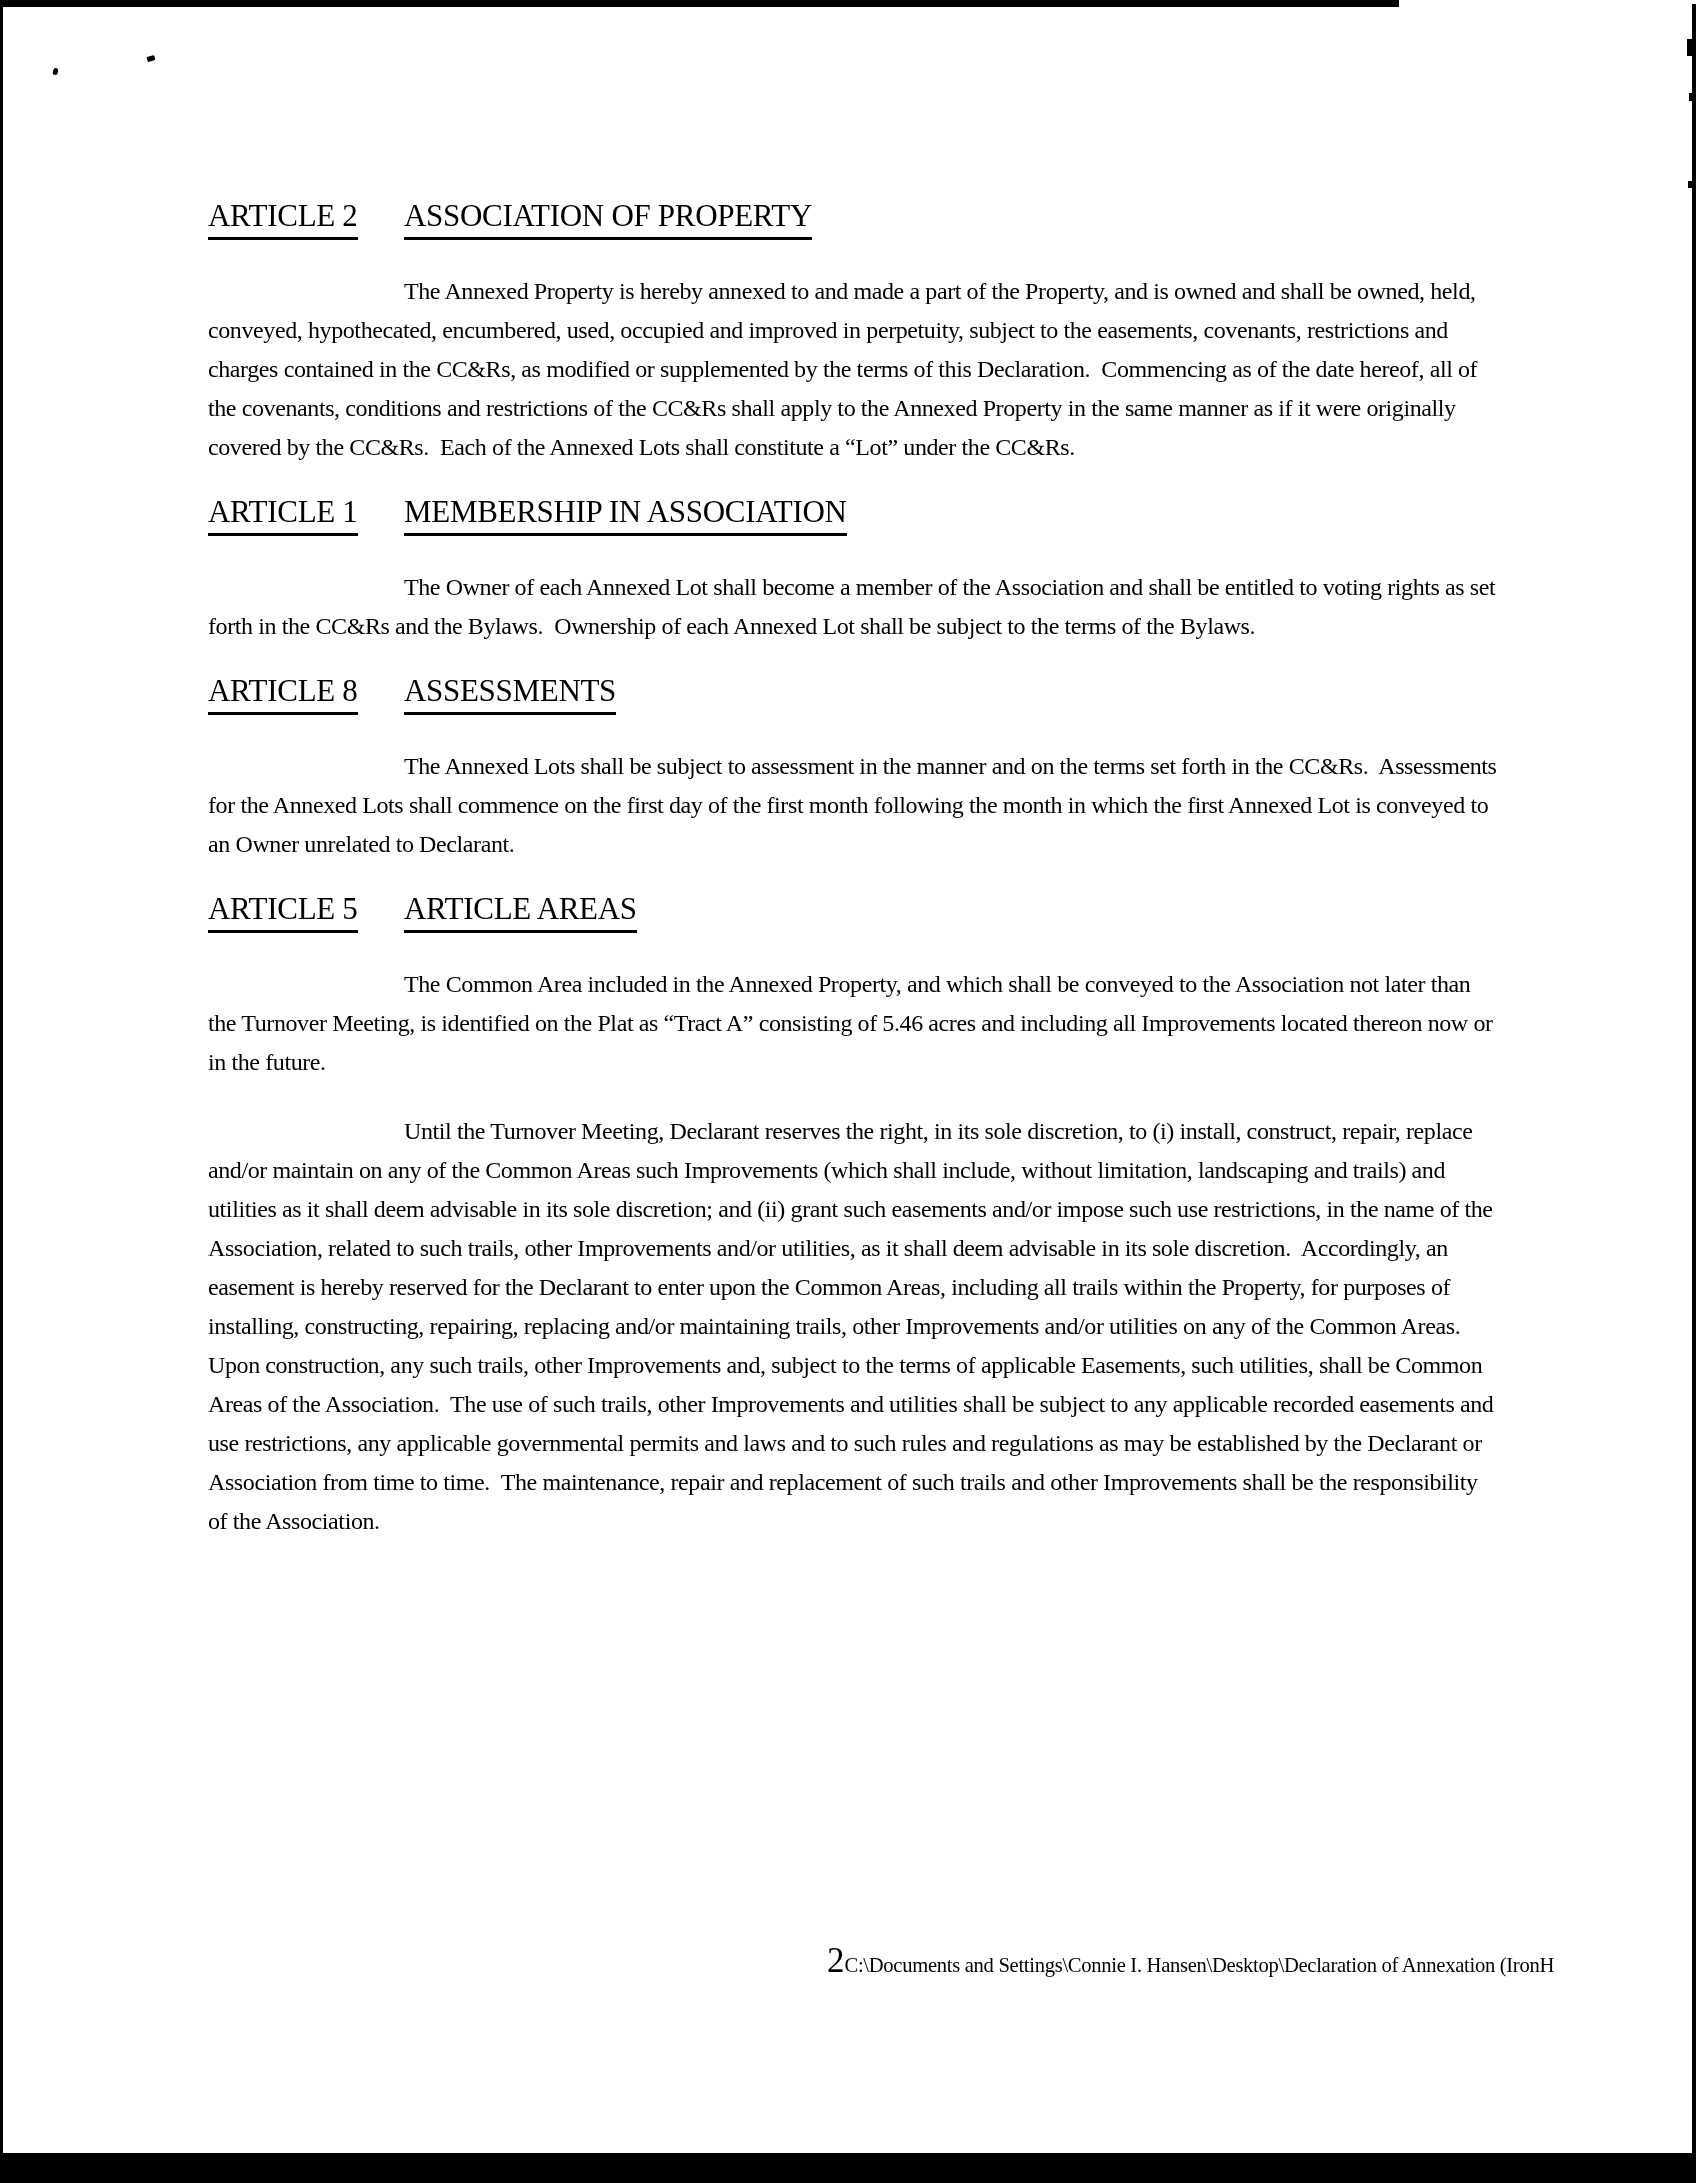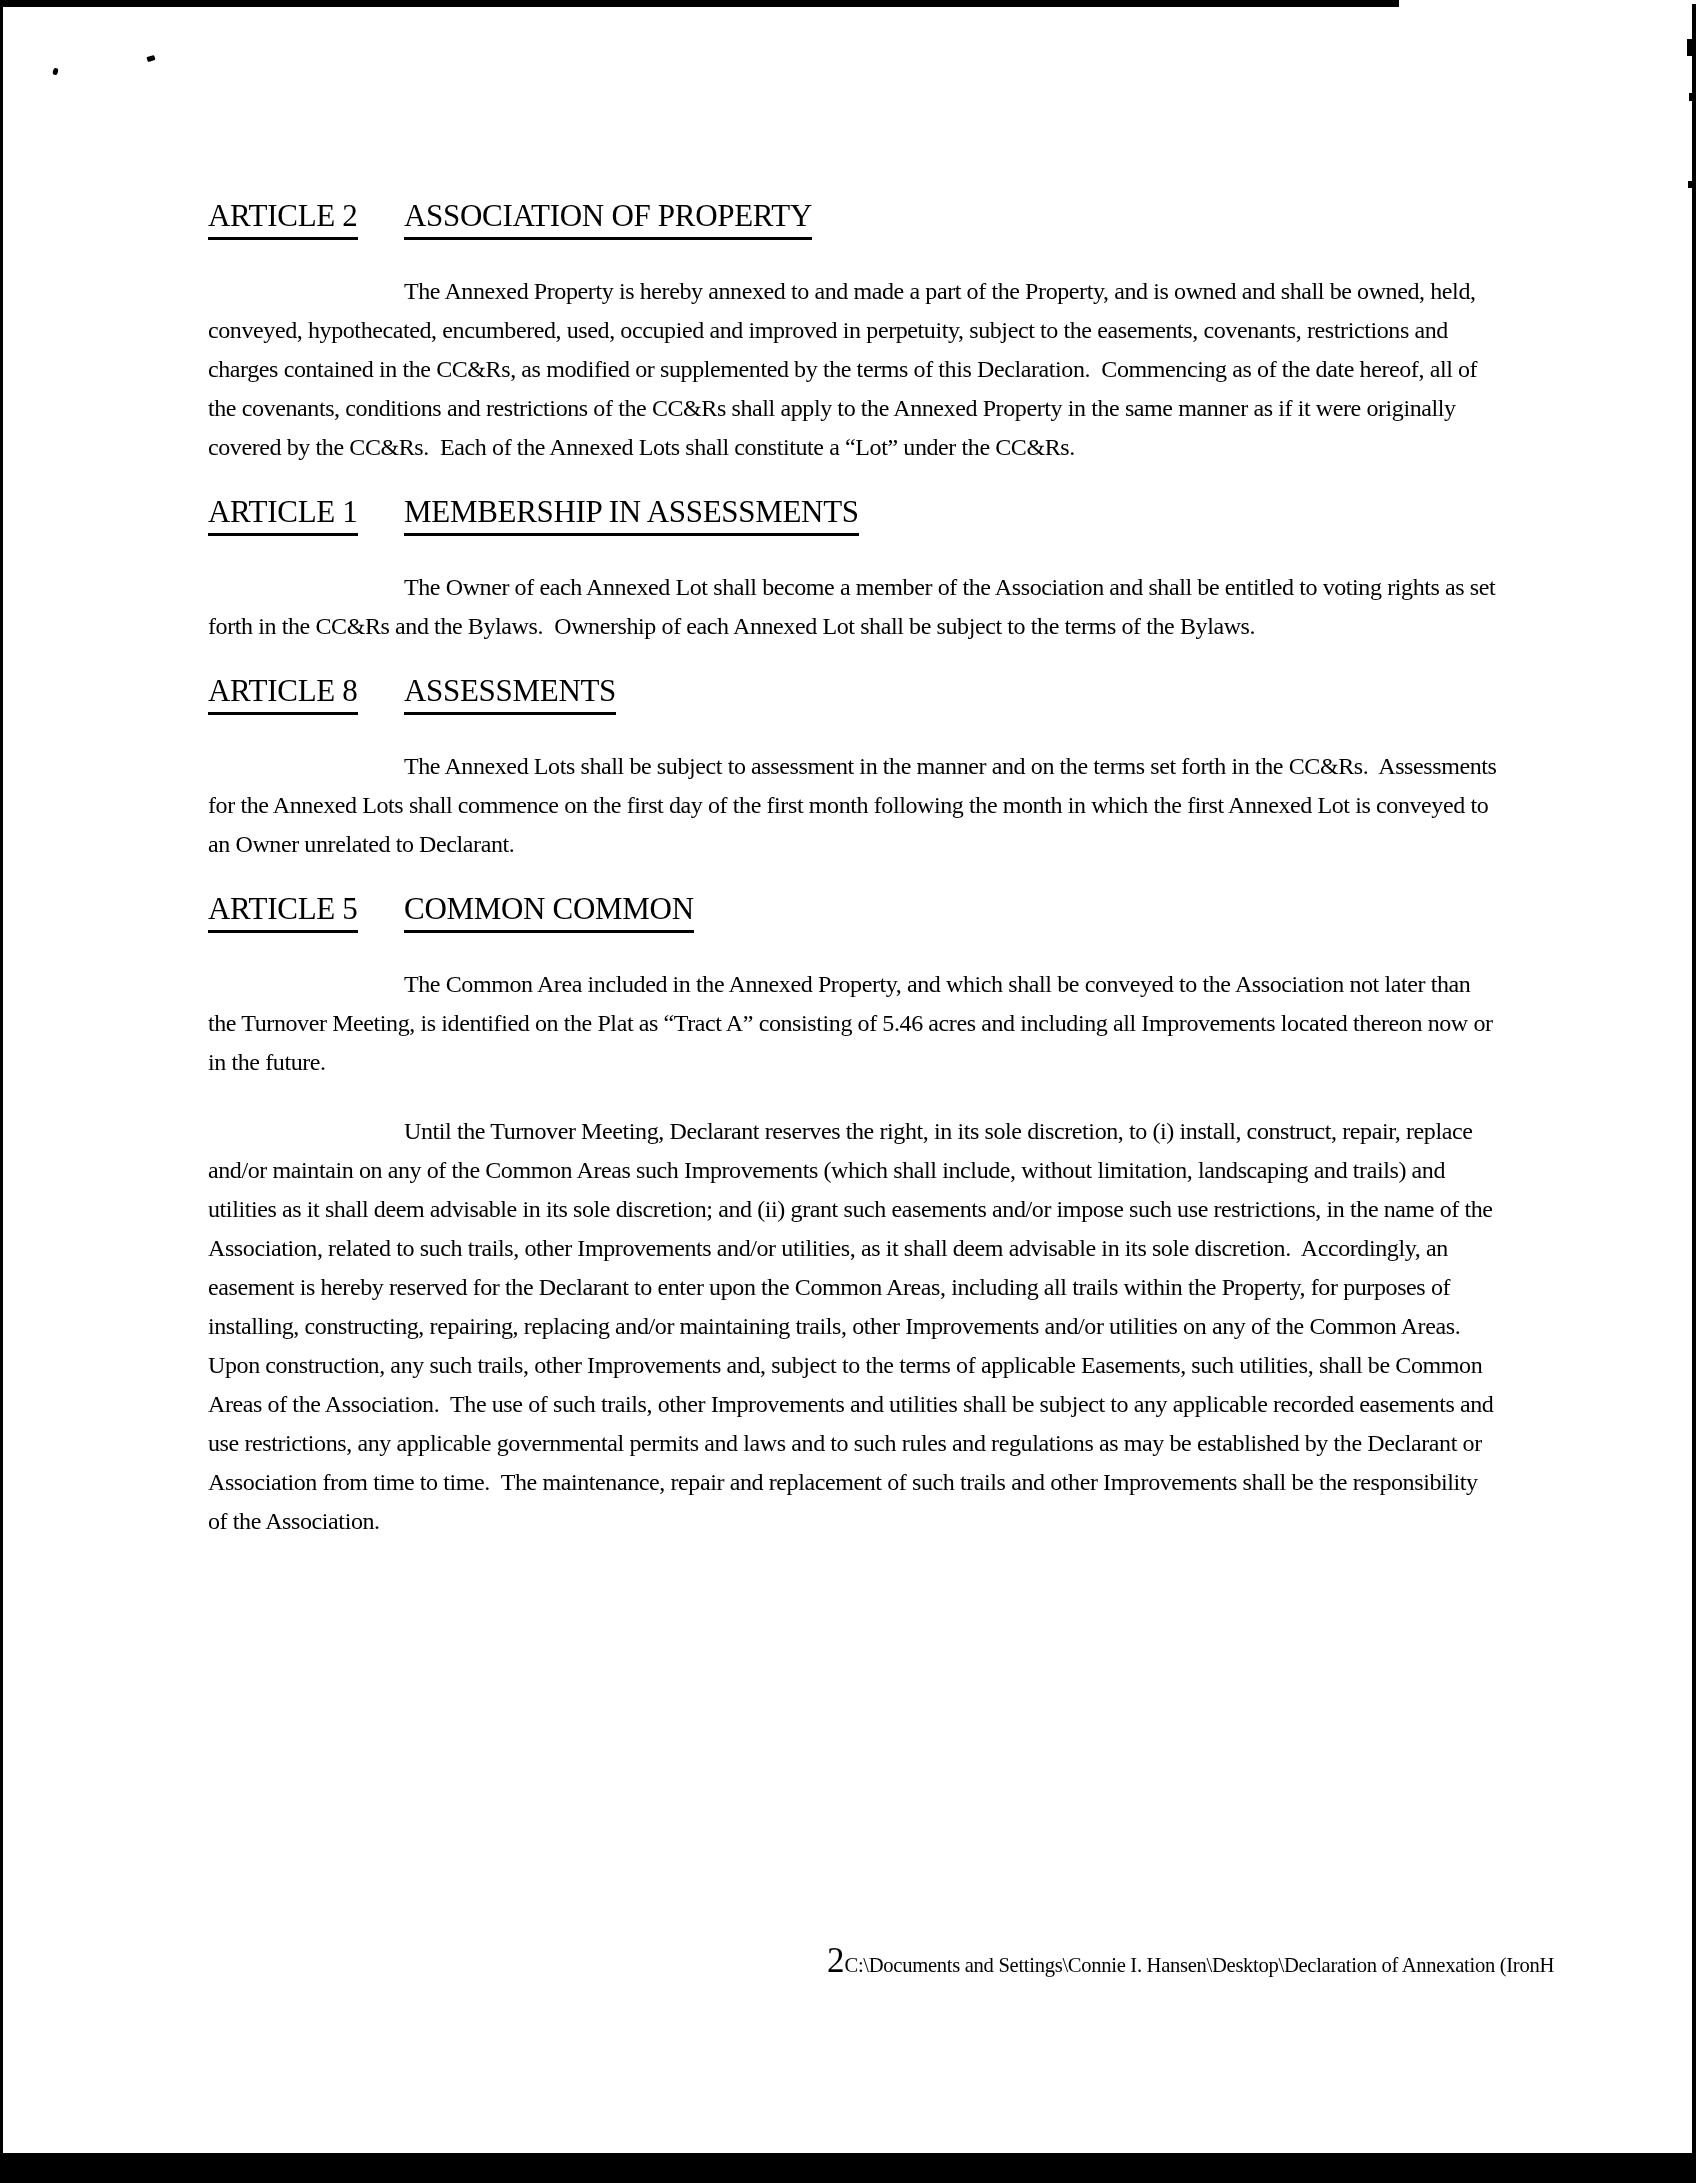--- a/index.html
+++ b/index.html
@@ -92,39 +92,39 @@
     <div class="heading">
       <span class="hcell"><span class="underlined">ARTICLE 2</span></span><span class="underlined title">ASSOCIATION OF PROPERTY</span>
     </div>
     <div>
           <div class="para">The Annexed Property is hereby annexed to and made a part of the Property, and is owned and shall be owned, held, conveyed, hypothecated, encumbered, used, occupied and improved in perpetuity, subject to the easements, covenants, restrictions and charges contained in the CC&amp;Rs, as modified or supplemented by the terms of this Declaration.  Commencing as of the date hereof, all of the covenants, conditions and restrictions of the CC&amp;Rs shall apply to the Annexed Property in the same manner as if it were originally covered by the CC&amp;Rs.  Each of the Annexed Lots shall constitute a “Lot” under the CC&amp;Rs.</div>
         </div>
   </div>
 
   <div class="article">
     <div class="heading">
-      <span class="hcell"><span class="underlined">ARTICLE 1</span></span><span class="underlined title">MEMBERSHIP IN ASSESSMENTS</span>
+      <span class="hcell"><span class="underlined">ARTICLE 1</span></span><span class="underlined title">MEMBERSHIP IN ASSOCIATION</span>
     </div>
     <div>
           <div class="para">The Owner of each Annexed Lot shall become a member of the Association and shall be entitled to voting rights as set forth in the CC&amp;Rs and the Bylaws.  Ownership of each Annexed Lot shall be subject to the terms of the Bylaws.</div>
         </div>
   </div>
 
   <div class="article">
     <div class="heading">
       <span class="hcell"><span class="underlined">ARTICLE 8</span></span><span class="underlined title">ASSESSMENTS</span>
     </div>
     <div>
           <div class="para">The Annexed Lots shall be subject to assessment in the manner and on the terms set forth in the CC&amp;Rs.  Assessments for the Annexed Lots shall commence on the first day of the first month following the month in which the first Annexed Lot is conveyed to an Owner unrelated to Declarant.</div>
         </div>
   </div>
 
   <div class="article">
     <div class="heading">
-      <span class="hcell"><span class="underlined">ARTICLE 5</span></span><span class="underlined title">COMMON COMMON</span>
+      <span class="hcell"><span class="underlined">ARTICLE 5</span></span><span class="underlined title">ARTICLE AREAS</span>
     </div>
     <div>
           <div class="para">The Common Area included in the Annexed Property, and which shall be conveyed to the Association not later than the Turnover Meeting, is identified on the Plat as “Tract A” consisting of 5.46 acres and including all Improvements located thereon now or in the future.</div>
           <div class="para">Until the Turnover Meeting, Declarant reserves the right, in its sole discretion, to (i) install, construct, repair, replace and/or maintain on any of the Common Areas such Improvements (which shall include, without limitation, landscaping and trails) and utilities as it shall deem advisable in its sole discretion; and (ii) grant such easements and/or impose such use restrictions, in the name of the Association, related to such trails, other Improvements and/or utilities, as it shall deem advisable in its sole discretion.  Accordingly, an easement is hereby reserved for the Declarant to enter upon the Common Areas, including all trails within the Property, for purposes of installing, constructing, repairing, replacing and/or maintaining trails, other Improvements and/or utilities on any of the Common Areas.  Upon construction, any such trails, other Improvements and, subject to the terms of applicable Easements, such utilities, shall be Common Areas of the Association.  The use of such trails, other Improvements and utilities shall be subject to any applicable recorded easements and use restrictions, any applicable governmental permits and laws and to such rules and regulations as may be established by the Declarant or Association from time to time.  The maintenance, repair and replacement of such trails and other Improvements shall be the responsibility of the Association.</div>
         </div>
   </div>
 </div>
 
   <div class="footer">
     <span class="pnum">2</span><span class="fpath">C:\Documents and Settings\Connie I. Hansen\Desktop\Declaration of Annexation (IronH</span>

